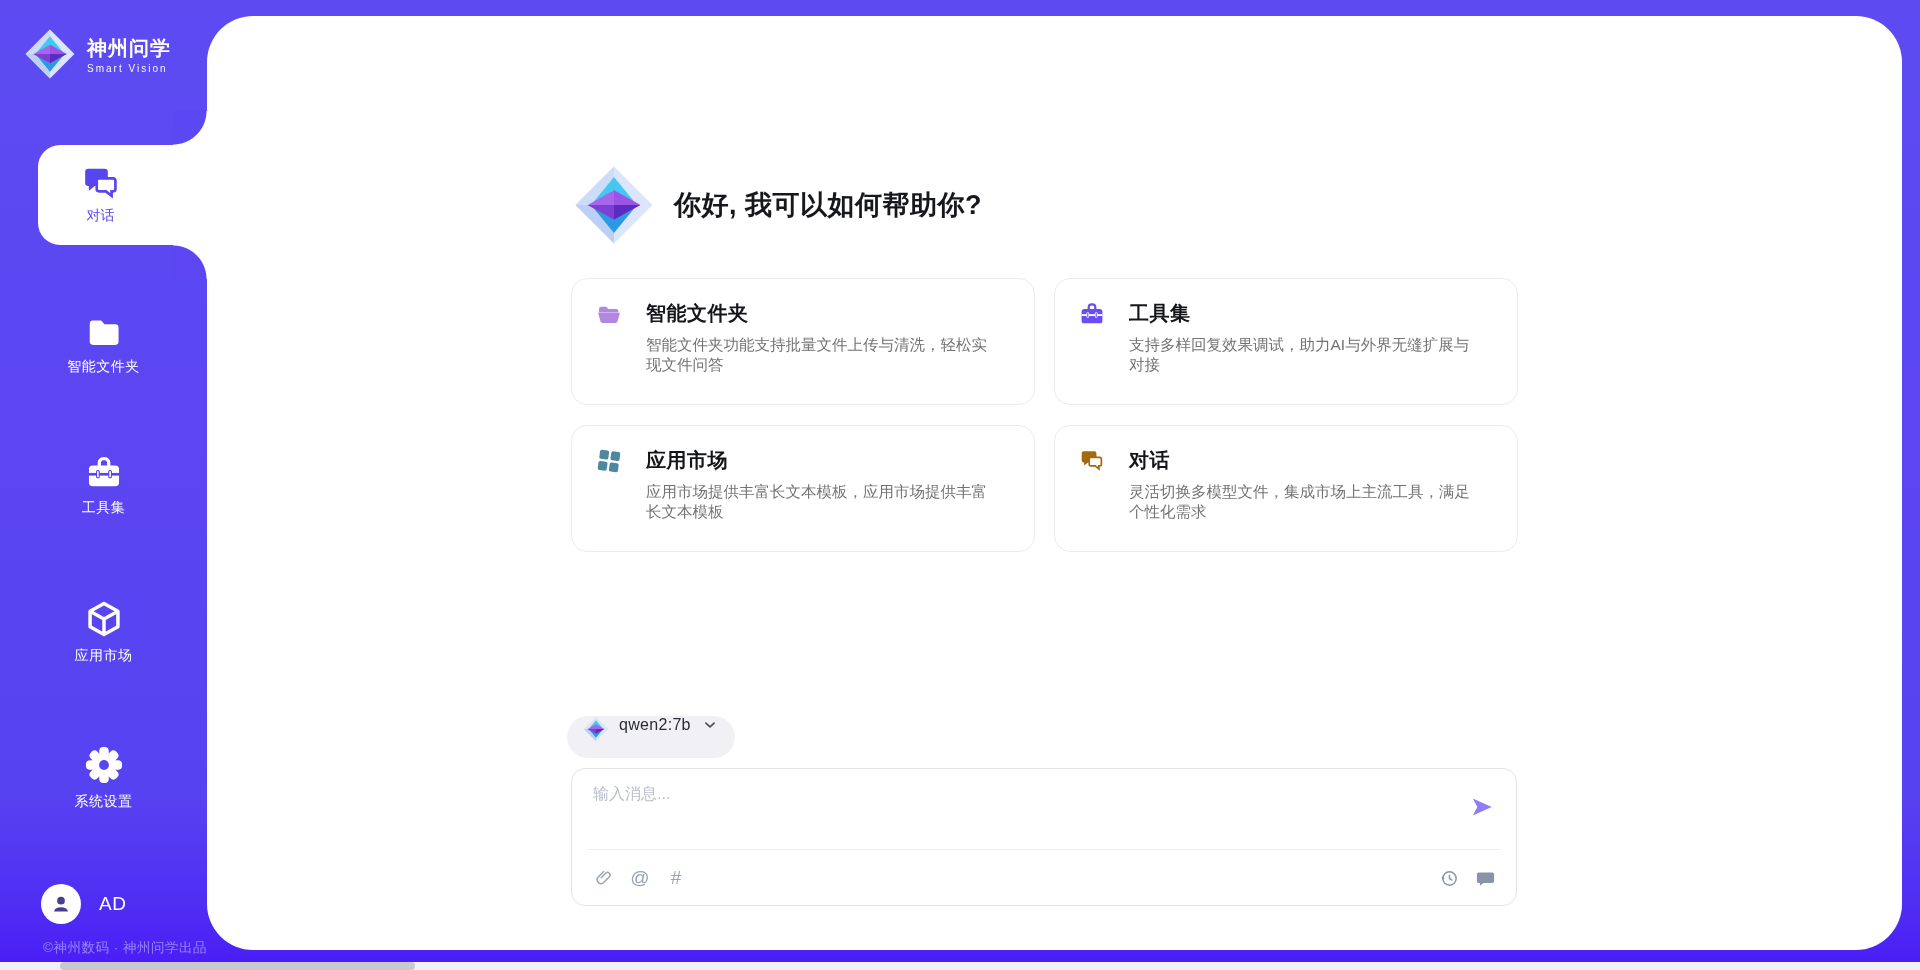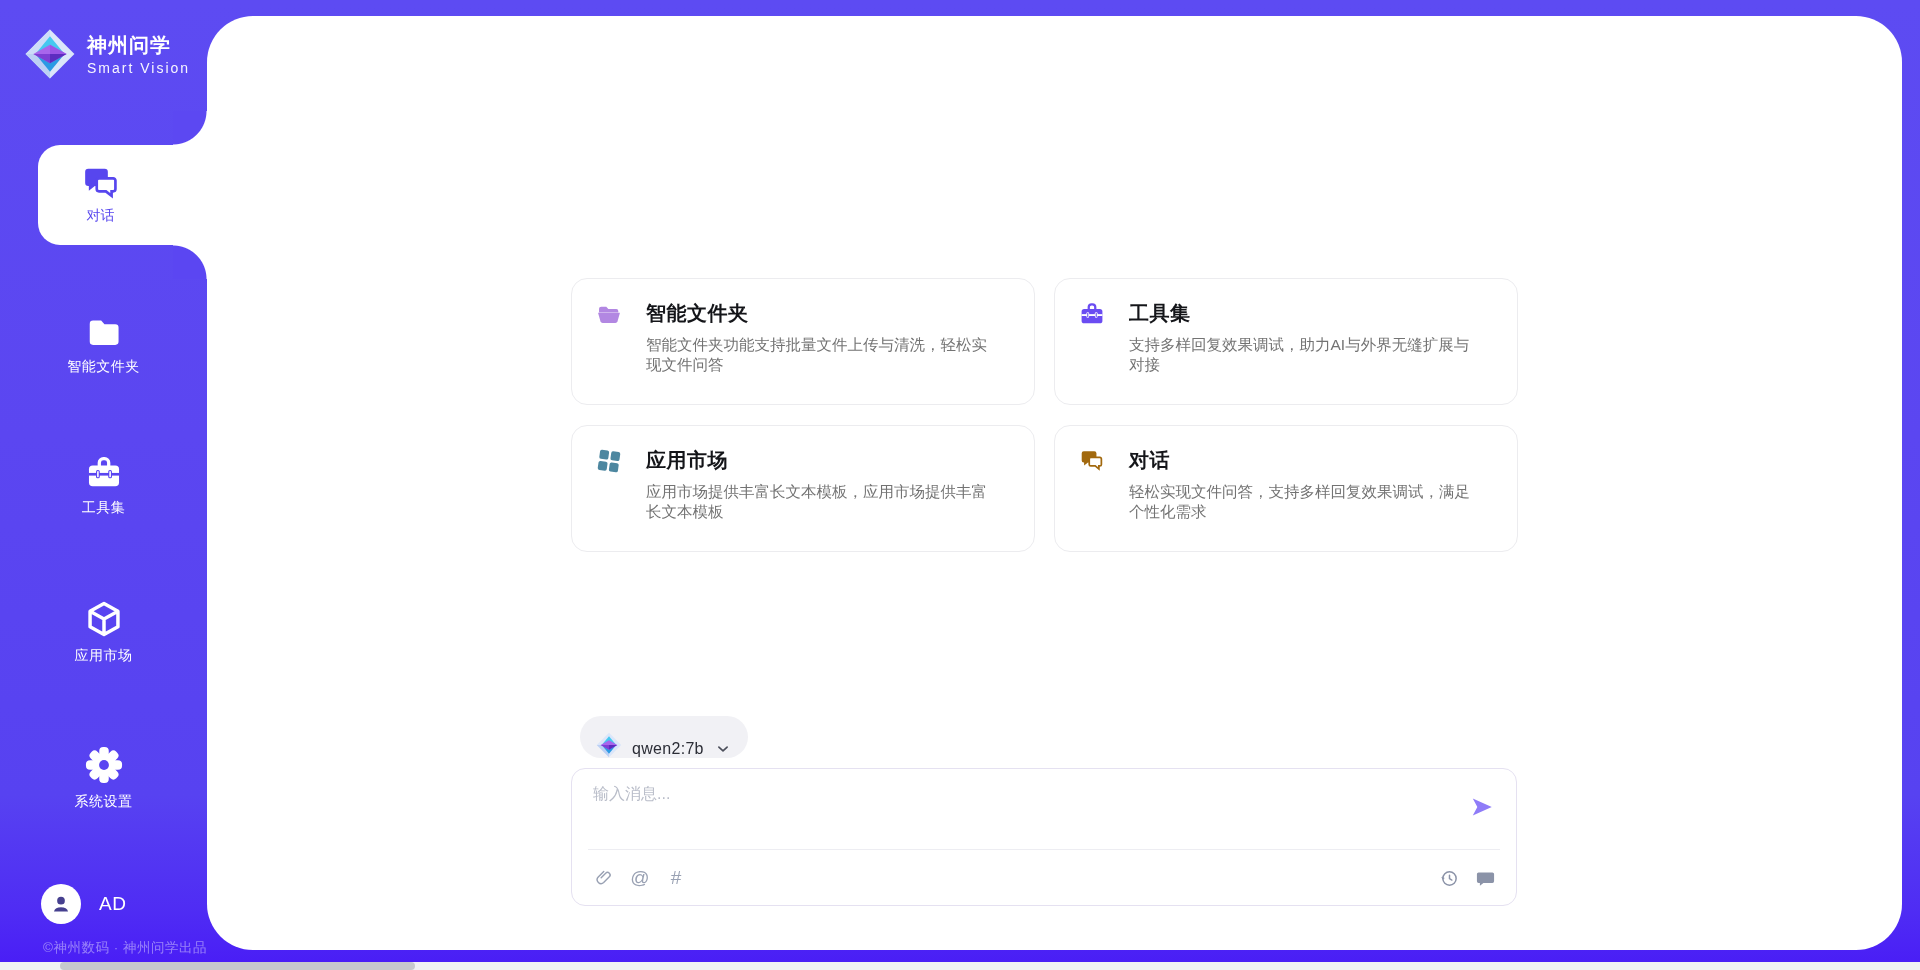--- a/index.html
+++ b/index.html
@@ -6,21 +6,21 @@
   html,body { background:#2e2e3a; }
   body { font-family:"Liberation Sans","DejaVu Sans",sans-serif; }
   .page{
     position:relative; width:1920px; height:970px; overflow:hidden;
     background:linear-gradient(180deg,#5d4bf2 0%,#5b46f1 45%,#5742f1 82%,#4f2cf4 94%,#491cf6 100%);
   }
   
   .sidebar{ position:absolute; left:0; top:0; width:207px; height:100%;margin-top:12px; }
   .brand{ position:absolute; left:24px; top:16px; display:flex; align-items:center; gap:11px; }
   .brand-text .t{ color:#fff; font-size:20px; font-weight:700; letter-spacing:1px; line-height:26px;}
-  .brand-text .s{ color:rgba(255,255,255,.95); font-size:14px; letter-spacing:2px; margin-top:2px;}
+  .brand-text .s{ color:rgba(255,255,255,.95); font-size:10px; letter-spacing:2px; margin-top:2px;}
   .nav-item{ position:absolute; left:0; width:207px; display:flex; flex-direction:column; align-items:center; cursor:pointer; }
   .nav-item .lbl{ color:#fff; font-size:14px; margin-top:9px; letter-spacing:.5px;}
   .nav-active{
     position:absolute; left:38px; top:133px; width:169px; height:100px;
     background:#fff; border-radius:22px 0 0 22px;
     display:flex; flex-direction:column; align-items:center; justify-content:center;
     padding-right:44px; cursor:pointer;
   }
   .nav-active::before{
     content:""; position:absolute; right:0; top:-34px; width:34px; height:34px;
@@ -43,22 +43,22 @@
   }
   .greeting{ position:absolute; left:366px; top:147px; display:flex; align-items:center; gap:19px; }
   .greeting h1{ font-size:27px; font-weight:800; color:#17181d; letter-spacing:.5px;}
   .cards{ position:absolute; left:364px; top:262px; display:grid;
     grid-template-columns:464px 464px; column-gap:19px; row-gap:20px; }
   .card{ background:#fff; border:1px solid #ececef; border-radius:16px; padding:21px 24px 16px 24px; min-height:127px; cursor:pointer;}
   .card-head{ display:flex; align-items:center; gap:24px; }
   .card-head .ttl{ font-size:20px; font-weight:700; color:#141519; letter-spacing:.5px;}
   .card .desc{ margin-left:50px; margin-top:8px; width:352px;
     font-size:15.5px; color:#737373; line-height:20px; }
-  .model-pill{ position:absolute; left:373px; top:700px; height:42px; border:none;
-    background:#f1f1f5; border-radius:21px; padding:0 16px; display:flex; align-items:flex-end; gap:10px; cursor:pointer;}
+  .model-pill{ position:absolute; left:360px; top:700px; height:42px; border:none;
+    background:#f1f1f5; border-radius:21px; padding:0 16px; display:flex; align-items:flex-start; gap:10px; cursor:pointer;}
   .model-pill .lbl{ font-size:16px; color:#2b2d36; font-weight:500; letter-spacing:.3px;
     font-family:"Liberation Sans","DejaVu Sans",sans-serif;}
   .composer{ position:absolute; left:364px; top:752px; width:946px; height:138px;
     border:1px solid #e5e1f1; border-radius:14px; background:#fff; }
   .composer textarea{ position:absolute; left:21px; top:15px; width:860px; height:56px;
     border:none; outline:none; resize:none; font-size:16px; color:#4d7c0f;
     font-family:"Liberation Sans","DejaVu Sans",sans-serif;}
   .composer textarea::placeholder{ color:#b9bdc9; }
   .send-btn{ position:absolute; right:20px; top:25px; width:28px; height:28px; border:none; background:transparent; cursor:pointer; padding:0;}
   .composer .divider{ position:absolute; left:16px; right:16px; top:80px; height:1px; background:#ededf2; }
@@ -152,20 +152,34 @@
         </svg>
       </div>
       <span class="initials">AD</span>
     </div>
 
     <div class="copyright">©神州数码 · 神州问学出品</div>
   </aside>
 
   <main class="panel">
 
+    <div class="greeting">
+      <svg width="82" height="84" viewBox="0 0 100 100">
+        <polygon points="50,3 97,50 50,97 3,50" fill="#dbe6fa"></polygon>
+        <polygon points="3,50 50,97 50,50" fill="#bcd0f4"></polygon>
+        <polygon points="50,3 3,50 50,50" fill="#cddcf8"></polygon>
+        <polygon points="22,50 50,16 78,50" fill="#45c8f0"></polygon>
+        <polygon points="22,50 78,50 50,84" fill="#2b9ae4"></polygon>
+        <polygon points="50,32 82,50 50,68 18,50" fill="#a866ec"></polygon>
+        <polygon points="50,32 82,50 50,50" fill="#9a55e6"></polygon>
+        <polygon points="82,50 50,68 50,50" fill="#5c2cc0"></polygon>
+        <polygon points="18,50 50,50 50,68" fill="#7e3fd4"></polygon>
+      </svg>
+      <h1>你好, 我可以如何帮助你?</h1>
+    </div>
 
     <div class="cards">
 
       <div class="card">
         <div class="card-head">
           <svg width="26" height="24" viewBox="0 0 24 22">
             <path d="M2.8 6.2a2 2 0 0 1 2-2h4.7l1.9 2.1h7.3a1.9 1.9 0 0 1 1.9 1.9v1.3H2.8z" fill="#b287e2"></path>
             <path d="M1.9 9.8h20.2l-2.2 7.9a2.1 2.1 0 0 1-2 1.5H6.1a2.1 2.1 0 0 1-2-1.5z" fill="#b287e2"></path>
           </svg>
           <span class="ttl">智能文件夹</span>
@@ -205,21 +219,21 @@
       </div>
 
       <div class="card">
         <div class="card-head">
           <svg width="26" height="23" viewBox="0 0 24 20">
             <path d="M2.5 3.3A1.9 1.9 0 0 1 4.4 1.4h9.8a1.9 1.9 0 0 1 1.9 1.9v6.6a1.9 1.9 0 0 1-1.9 1.9H8.3L4.7 14.6v-2.8h-.3a1.9 1.9 0 0 1-1.9-1.9z" fill="#a2690e"></path>
             <path d="M10.8 7.2h8.5a1.35 1.35 0 0 1 1.35 1.35v5.1a1.35 1.35 0 0 1-1.35 1.35h-.95v2.7l-3.4-2.7h-4.15a1.35 1.35 0 0 1-1.35-1.35v-5.1A1.35 1.35 0 0 1 10.8 7.2z" fill="#ffffff" stroke="#a2690e" stroke-width="1.6"></path>
           </svg>
           <span class="ttl">对话</span>
         </div>
-        <p class="desc">轻松实现文件问答，支持多样回复效果调试，满足个性化需求</p>
+        <p class="desc">灵活切换多模型文件，集成市场上主流工具，满足个性化需求</p>
       </div>
 
     </div>
 
     <button class="model-pill">
       <svg width="26" height="26" viewBox="0 0 100 100">
         <polygon points="50,3 97,50 50,97 3,50" fill="#dbe6fa"></polygon>
         <polygon points="3,50 50,97 50,50" fill="#bcd0f4"></polygon>
         <polygon points="22,50 50,16 78,50" fill="#45c8f0"></polygon>
         <polygon points="22,50 78,50 50,84" fill="#2b9ae4"></polygon>

